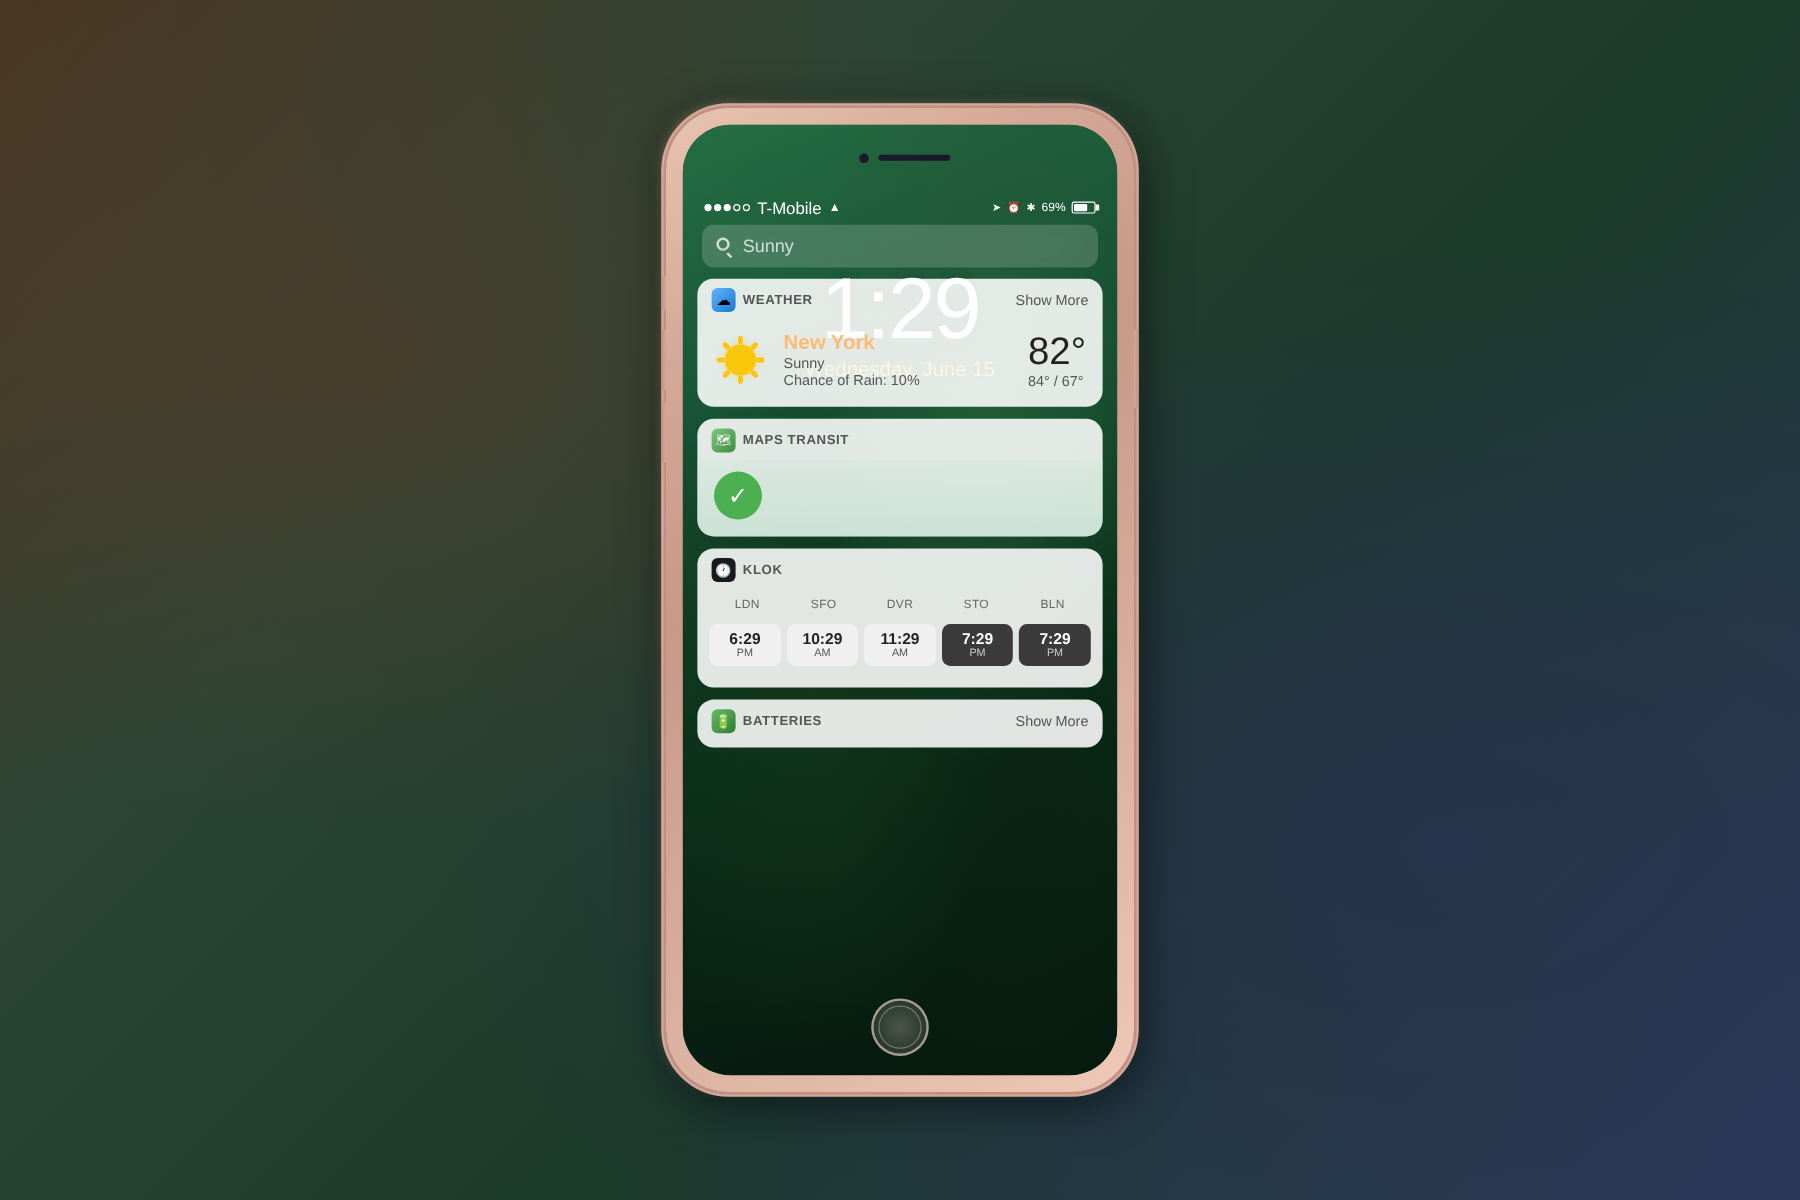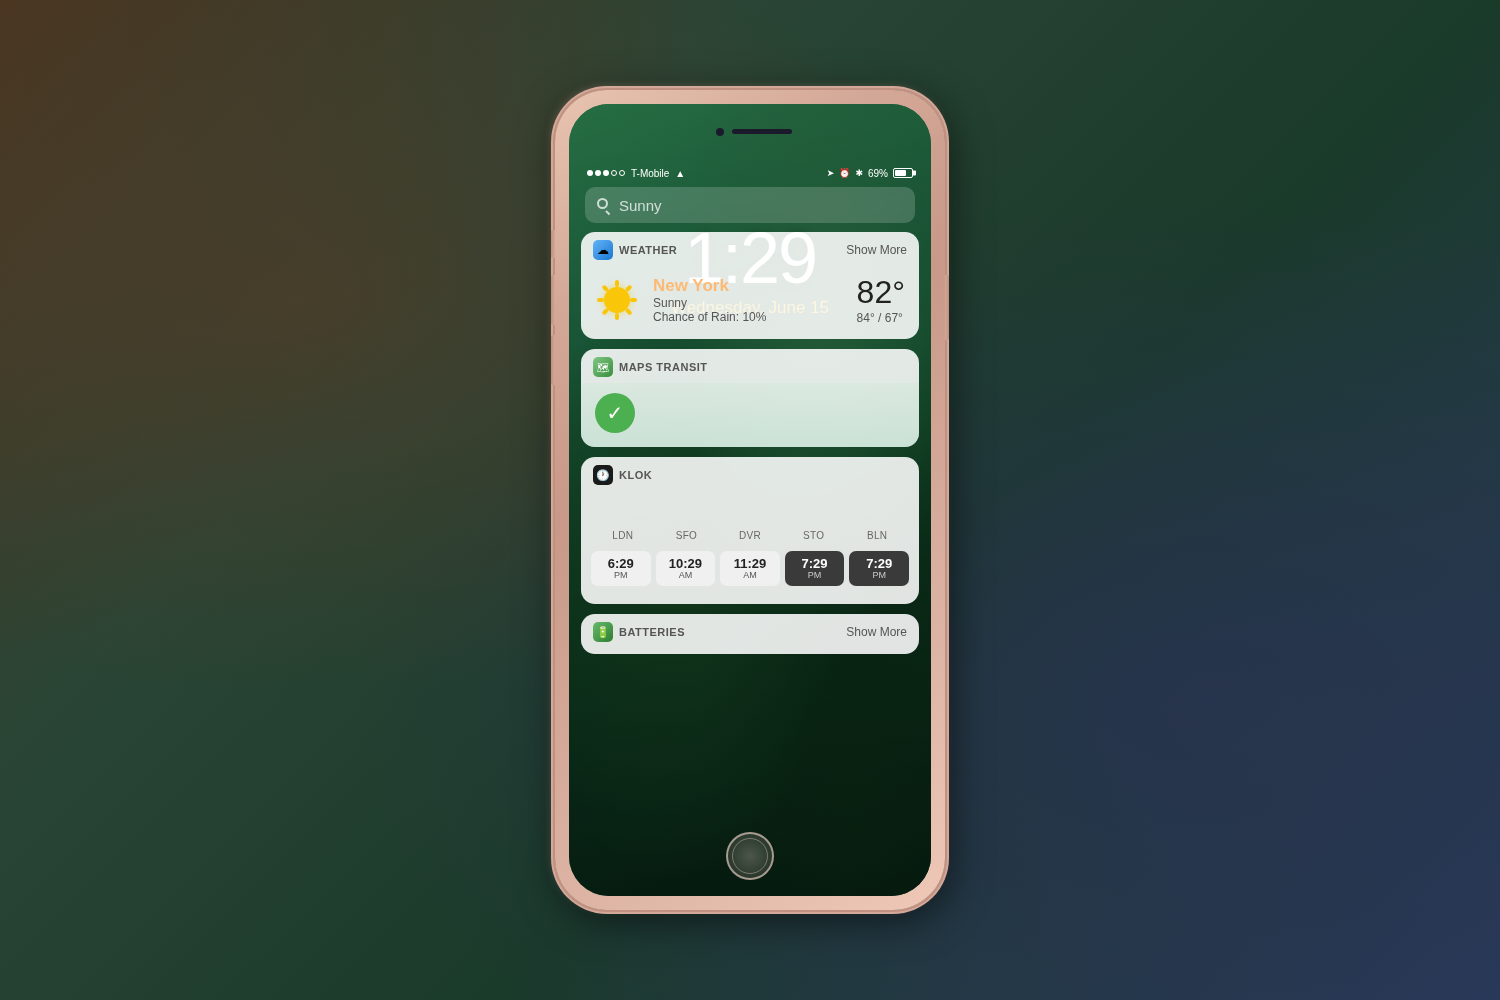--- a/index.html
+++ b/index.html
@@ -105,21 +105,21 @@
       height: 6px;
       background: white;
       border-radius: 50%;
     }
     .signal-dot.empty {
       background: transparent;
       border: 1px solid white;
     }
 
     .status-carrier {
-      font-size: 10px;
+      font-size: 14px;
       color: white;
       margin-left: 4px;
       font-weight: 500;
     }
 
     .wifi-icon {
       font-size: 10px;
       color: white;
       margin-left: 4px;
     }
@@ -364,21 +364,20 @@
     .klok-city {
       text-align: center;
       flex: 1;
     }
 
     .klok-city-name {
       font-size: 10px;
       color: #666;
       font-weight: 500;
       letter-spacing: 0.3px;
-      margin-top: 31px;
     }
 
     .klok-time-box {
       background: #f0f0f0;
       border-radius: 7px;
       padding: 6px 4px;
       text-align: center;
       margin-top: 4px;
     }
 

